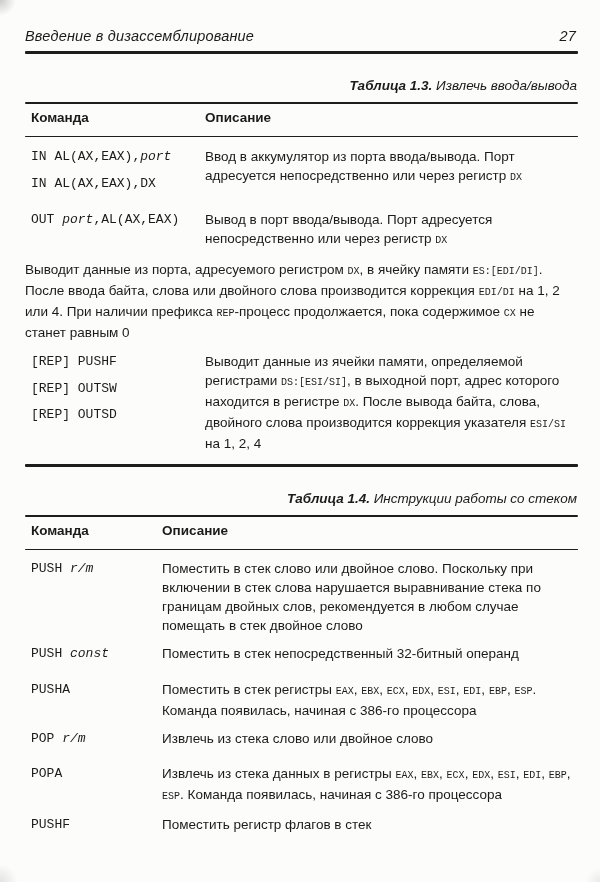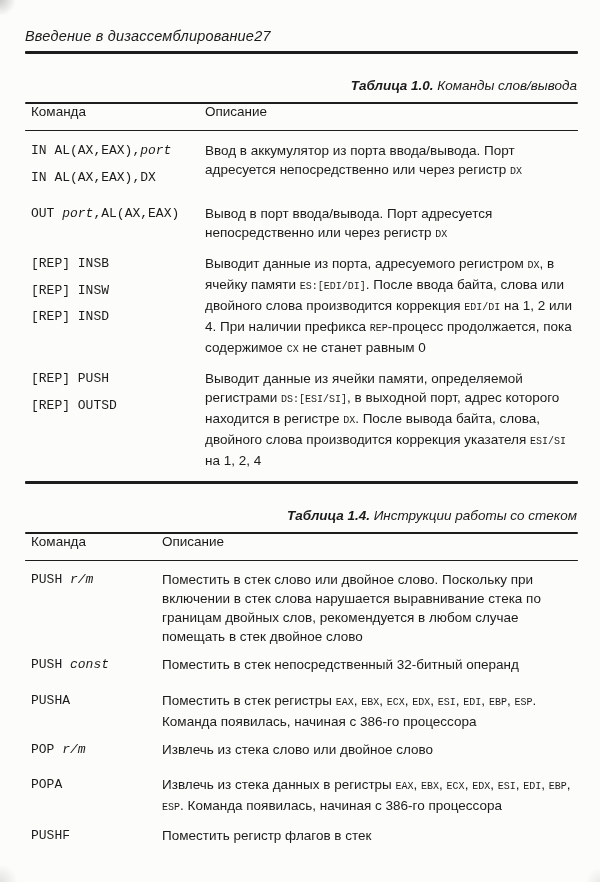--- a/index.html
+++ b/index.html
@@ -16,37 +16,37 @@
     background:
       radial-gradient(circle at 0 0, rgba(0,0,0,.20), rgba(0,0,0,0) 16px),
       radial-gradient(circle at 0 100%, rgba(0,0,0,.10), rgba(0,0,0,0) 18px),
       radial-gradient(circle at 100% 100%, rgba(0,0,0,.07), rgba(0,0,0,0) 14px),
       #fcfcfa;
     padding:28px 22px 0 25px;
     overflow:hidden;
   }
   
   .running-head{
-    display:flex;justify-content:flex-start;align-items:baseline;
+    display:flex;justify-content:space-between;align-items:baseline;
     font-style:italic;font-size:14.5px;letter-spacing:.2px;
     padding:0 2px 7px 0;
   }
   .rule{background:#1d1d1d;height:2px;border-radius:1px;}
   .rule.head{height:2.5px;}
   
   .caption{
     text-align:right;font-style:italic;font-size:13.5px;
     margin:24px 1px 9px 0;
   }
   .caption .cap-label{font-weight:bold;}
   
   .tbl .thead{
     display:flex;
-    font-weight:normal;font-size:13.5px;
-    padding:0 0 11px;
+    font-weight:bold;font-size:13.5px;
+    padding:6px 0 11px;
   }
   .tbl .rule.mid{height:1.8px;}
   .tbl .rule.bottom{height:2.4px;margin-top:11px;}
   .trow{display:flex;padding-top:10px;justify-content:space-between;}
   .cmds{flex-shrink:0;padding-left:6px;box-sizing:border-box;}
   .c1{flex-shrink:0;padding-left:6px;box-sizing:border-box;}
   .cmd{
     font-family:"Liberation Mono", monospace;
     font-size:13px;line-height:19px;
     margin-bottom:7.5px;white-space:nowrap;
@@ -71,21 +71,21 @@
 <div class="page">
 
   <div class="running-head">
     <span>Введение в дизассемблирование</span>
     <span>27</span>
   </div>
   <div class="rule head"></div>
 
   <section class="tbl" data-table="0">
     <div class="caption">
-      <span class="cap-label">Таблица 1.0.</span><span> Команды слов/вывода</span>
+      <span class="cap-label">Таблица 1.3.</span><span> Извлечь ввода/вывода</span>
     </div>
     <div class="rule top"></div>
     <div class="thead">
       <span class="c1">Команда</span>
       <span class="c2">Описание</span>
     </div>
     <div class="rule mid"></div>
     <div class="tbody">
         <div class="trow">
           <div class="cmds">
@@ -94,30 +94,26 @@
           </div>
           <div class="desc">Ввод в аккумулятор из порта ввода/вывода. Порт адресуется непосредственно или через регистр <span class="mono">DX</span></div>
         </div>
         <div class="trow">
           <div class="cmds">
             <div class="cmd">OUT <em class="var">port</em>,AL(AX,EAX)</div>
           </div>
           <div class="desc">Вывод в порт ввода/вывода. Порт адресуется непосредственно или через регистр <span class="mono">DX</span></div>
         </div>
         <div class="trow">
-          <div class="cmds">
-            <div class="cmd">[REP] INSB</div>
-            <div class="cmd">[REP] INSW</div>
-            <div class="cmd">[REP] INSD</div>
-          </div>
           <div class="desc">Выводит данные из порта, адресуемого регистром <span class="mono">DX</span>, в ячейку памяти <span class="mono">ES:[EDI/DI]</span>. После ввода байта, слова или двойного слова производится коррекция <span class="mono">EDI/DI</span> на 1, 2 или 4. При наличии префикса <span class="mono">REP</span>-процесс продолжается, пока содержимое <span class="mono">CX</span> не станет равным 0</div>
         </div>
         <div class="trow">
           <div class="cmds">
-            <div class="cmd">[REP] PUSH</div>
+            <div class="cmd">[REP] PUSHF</div>
+            <div class="cmd">[REP] OUTSW</div>
             <div class="cmd">[REP] OUTSD</div>
           </div>
           <div class="desc">Выводит данные из ячейки памяти, определяемой регистрами <span class="mono">DS:[ESI/SI]</span>, в выходной порт, адрес которого находится в регистре <span class="mono">DX</span>. После вывода байта, слова, двойного слова производится коррекция указателя <span class="mono">ESI/SI</span> на 1, 2, 4</div>
         </div>
       </div>
     <div class="rule bottom"></div>
   </section>
 
   <section class="tbl" data-table="1">
     <div class="caption second">

